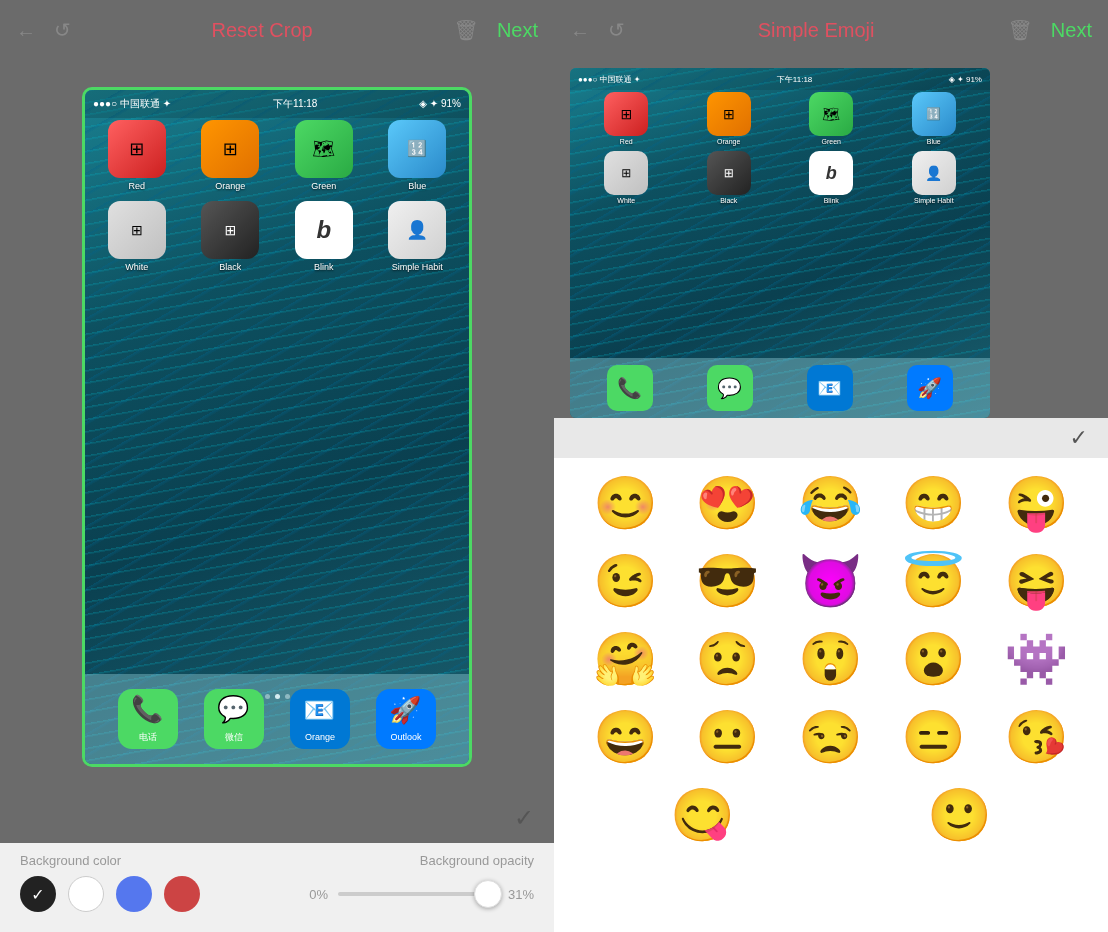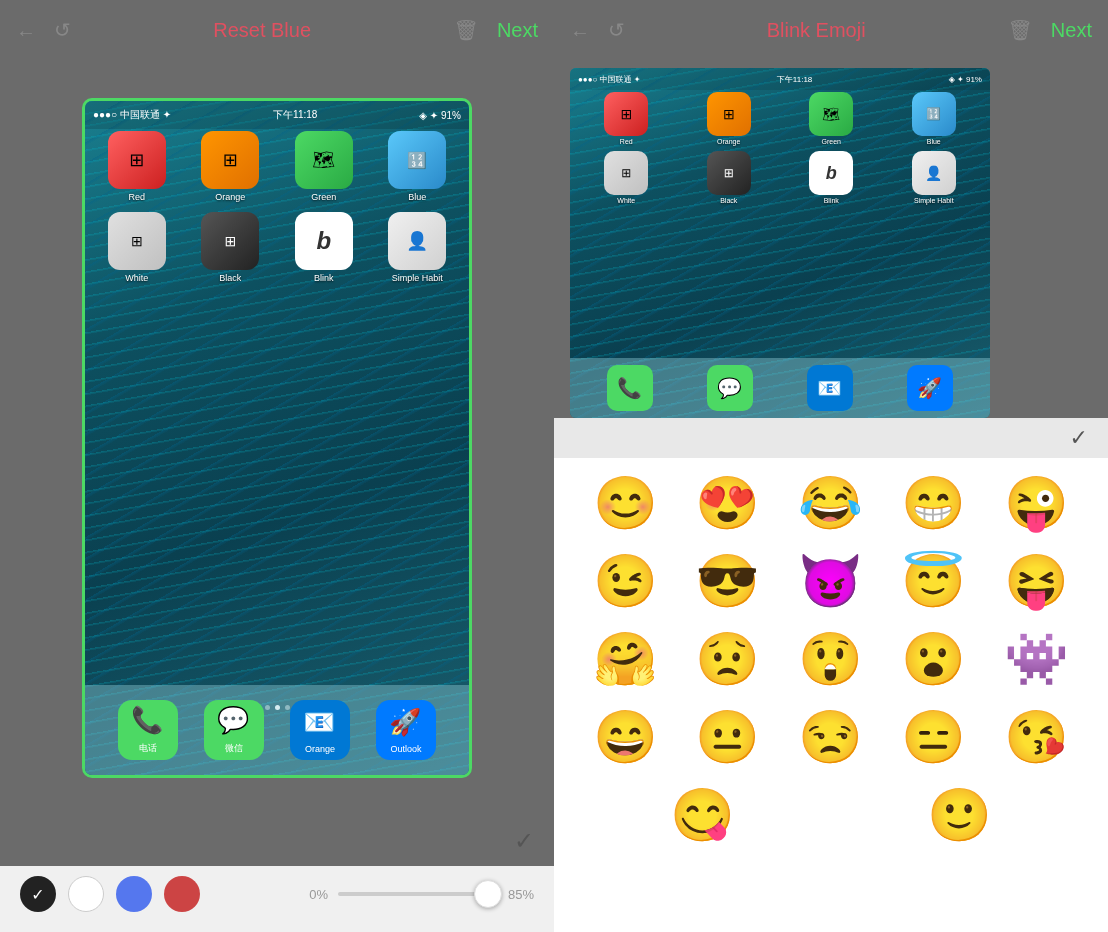--- a/index.html
+++ b/index.html
@@ -474,21 +474,21 @@
 </head>
 <body>
 
 <div class="left-panel">
 
   <div class="toolbar">
     <div class="toolbar-left">
       <span class="toolbar-icon">←</span>
       <span class="toolbar-icon">↺</span>
     </div>
-    <span class="toolbar-title red">Reset Blue</span>
+    <span class="toolbar-title red">Reset Crop</span>
     <div class="toolbar-right">
       <span class="toolbar-trash">🗑</span>
       <span class="toolbar-next">Next</span>
     </div>
   </div>
 
   <div class="phone-area">
     <div class="phone-frame">
       <div class="phone-screen">
 
@@ -576,47 +576,51 @@
         </div>
       </div>
     </div>
   </div>
 
   <div class="check-bar">
     <span class="check-icon">✓</span>
   </div>
 
   <div class="bottom-controls">
+    <div class="bg-labels">
+      <span class="bg-label">Background color</span>
+      <span class="bg-label" style="margin-left:80px">Background opacity</span>
+    </div>
     <div class="bg-controls-row">
       <div class="color-swatch swatch-black">
         <span class="check-mark-inner">✓</span>
       </div>
       <div class="color-swatch swatch-white"></div>
       <div class="color-swatch swatch-blue"></div>
       <div class="color-swatch swatch-red"></div>
 
       <div class="opacity-section">
         <span class="opacity-label">0%</span>
         <div class="slider-track">
           <div class="slider-thumb"></div>
         </div>
-        <span class="opacity-label">85%</span>
+        <span class="opacity-label">31%</span>
       </div>
     </div>
   </div>
 </div>
 
 <div class="right-panel">
 
   <div class="toolbar">
     <div class="toolbar-left">
       <span class="toolbar-icon">←</span>
       <span class="toolbar-icon">↺</span>
     </div>
-    <span class="toolbar-title red">Blink Emoji</span>
+    <span class="toolbar-title red">Simple Emoji</span>
     <div class="toolbar-right">
       <span class="toolbar-trash">🗑</span>
       <span class="toolbar-next">Next</span>
     </div>
   </div>
 
   <div class="right-phone-area">
     <div class="phone-frame-right">
       <div class="phone-screen-right">
         <div class="right-phone-status">

